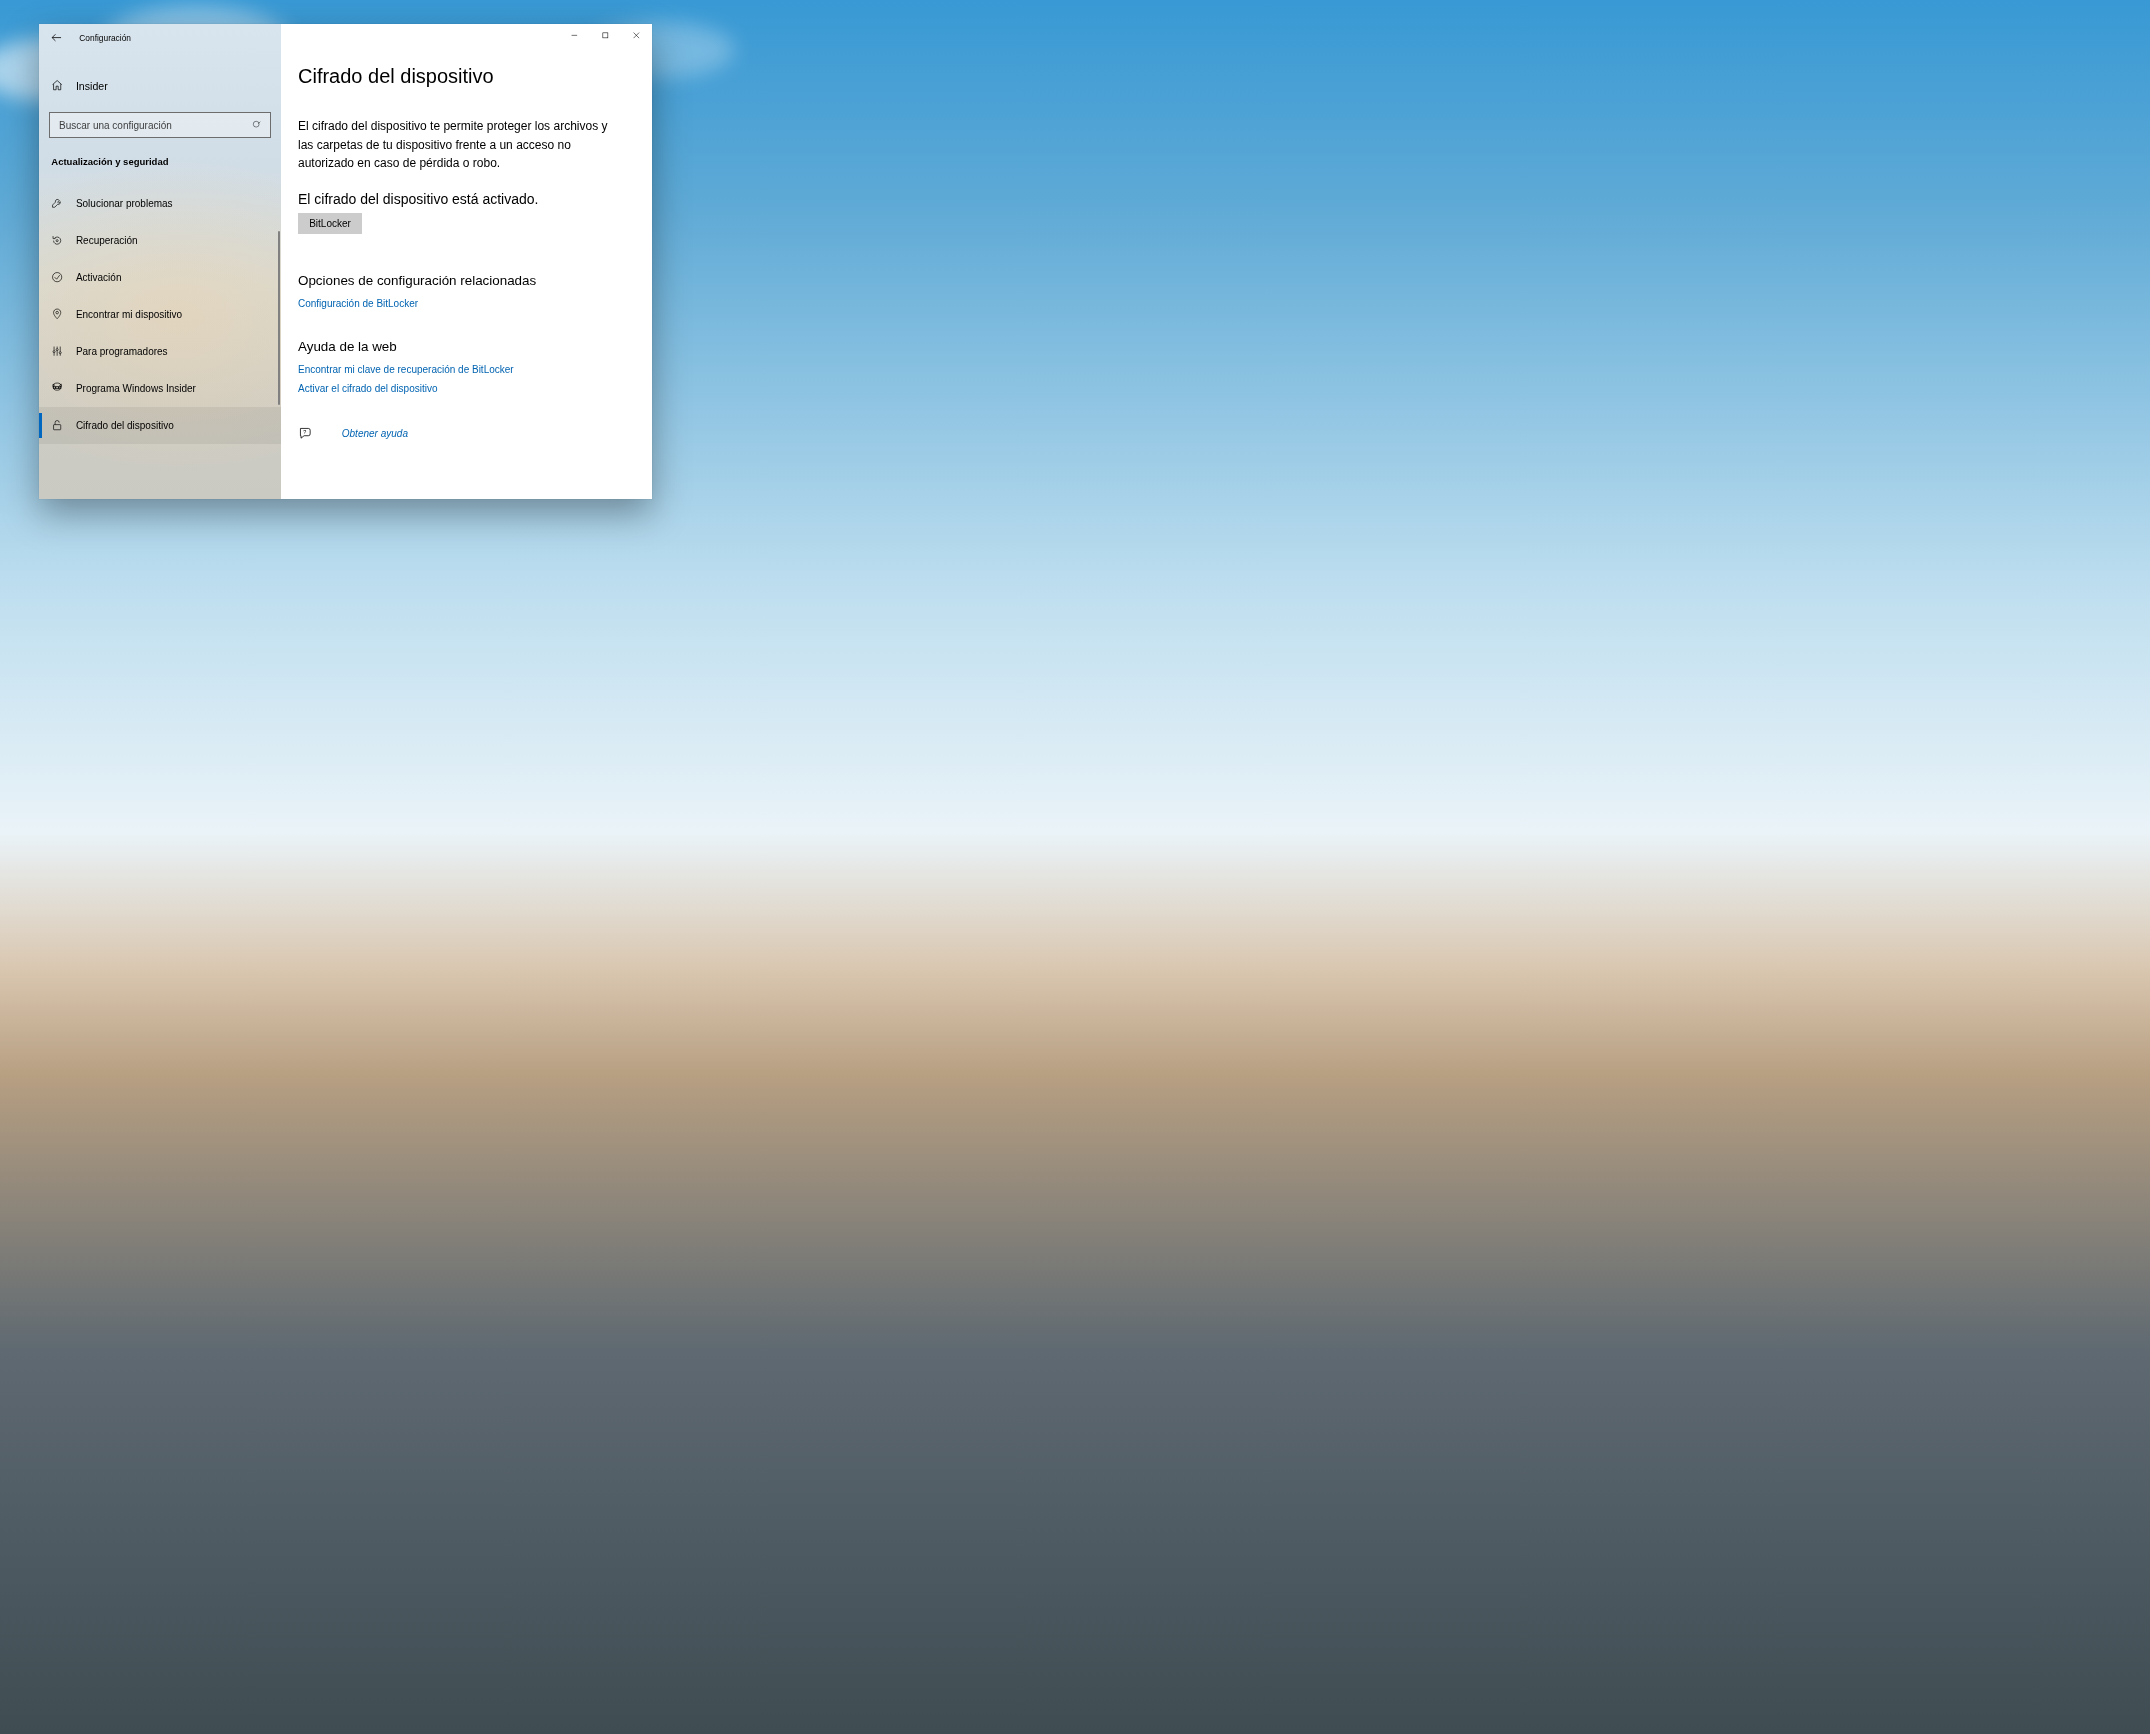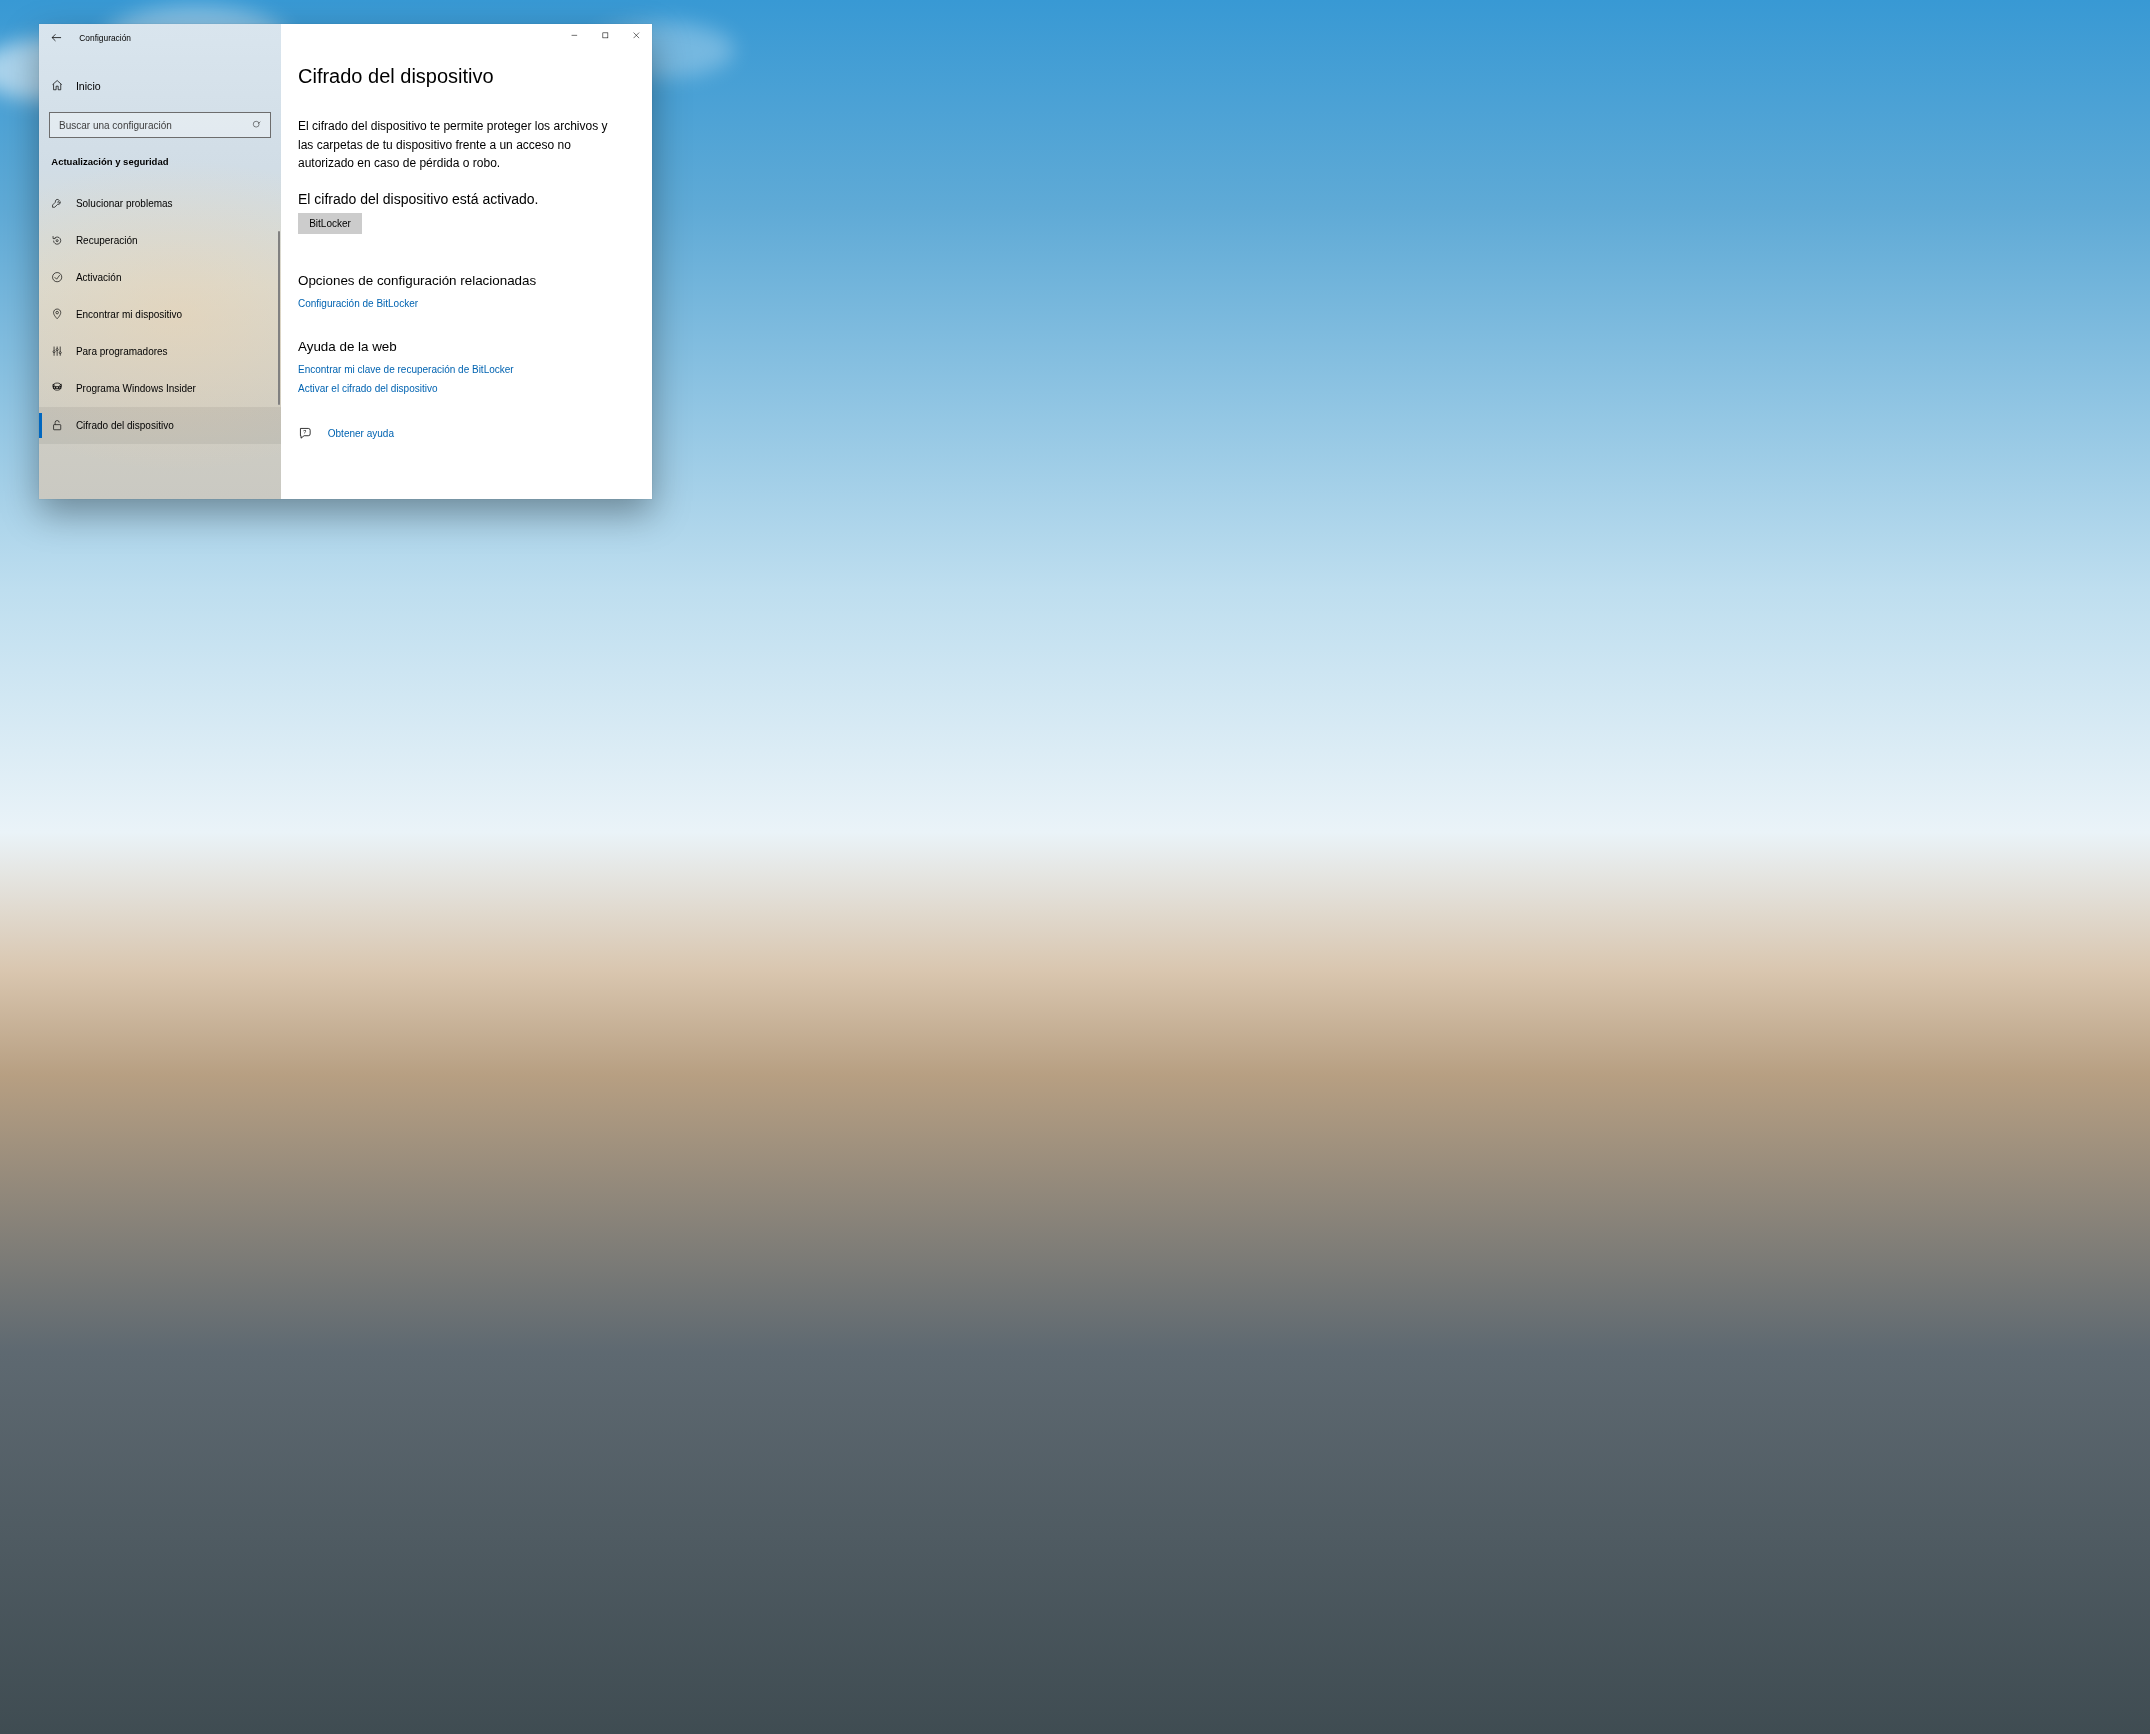--- a/index.html
+++ b/index.html
@@ -209,21 +209,21 @@
     text-decoration:none;
     cursor:pointer;
     margin-bottom: 7.8px;
   }
 
   .footer-links { margin-top: 28px; }
   .footer-row {
     display:flex; align-items:center; gap:11.2px;
     height:22.4px;
   }
-  .footer-row .link { margin:4px; }
+  .footer-row .link { margin:18px;font-style:italic; }
   .footer-icon { width:14.6px; height:14.6px; display:flex; align-items:center; justify-content:center; }
 </style>
 </head>
 <body>
 
 <div class="desktop">
   <div class="cloud c1"></div>
   <div class="cloud c2"></div>
   <div class="cloud c3"></div>
   <div class="cloud c4"></div>
@@ -242,21 +242,21 @@
         <div class="app-title">Configuración</div>
       </div>
 
       <div class="home-row">
         <span class="nav-icon">
           <svg width="12.3" height="12.3" viewBox="0 0 24 24" fill="none" stroke="#000" stroke-width="1.4">
             <path d="M3 11 L12 3 L21 11"></path>
             <path d="M5 10 V21 H10 V14 H14 V21 H19 V10"></path>
           </svg>
         </span>
-        <span class="label">Inicio</span>
+        <span class="label">Insider</span>
       </div>
 
       <div class="search-wrap">
         <div class="search-box">
           <input type="text" placeholder="Buscar una configuración" style="">
           <span class="search-icon">
             <svg width="10" height="10" viewBox="0 0 24 24" fill="none" stroke="#000" stroke-width="1.6">
               <circle cx="10" cy="10" r="7"></circle>
               <line x1="20" y1="4" x2="15" y2="9"></line>
             </svg>

